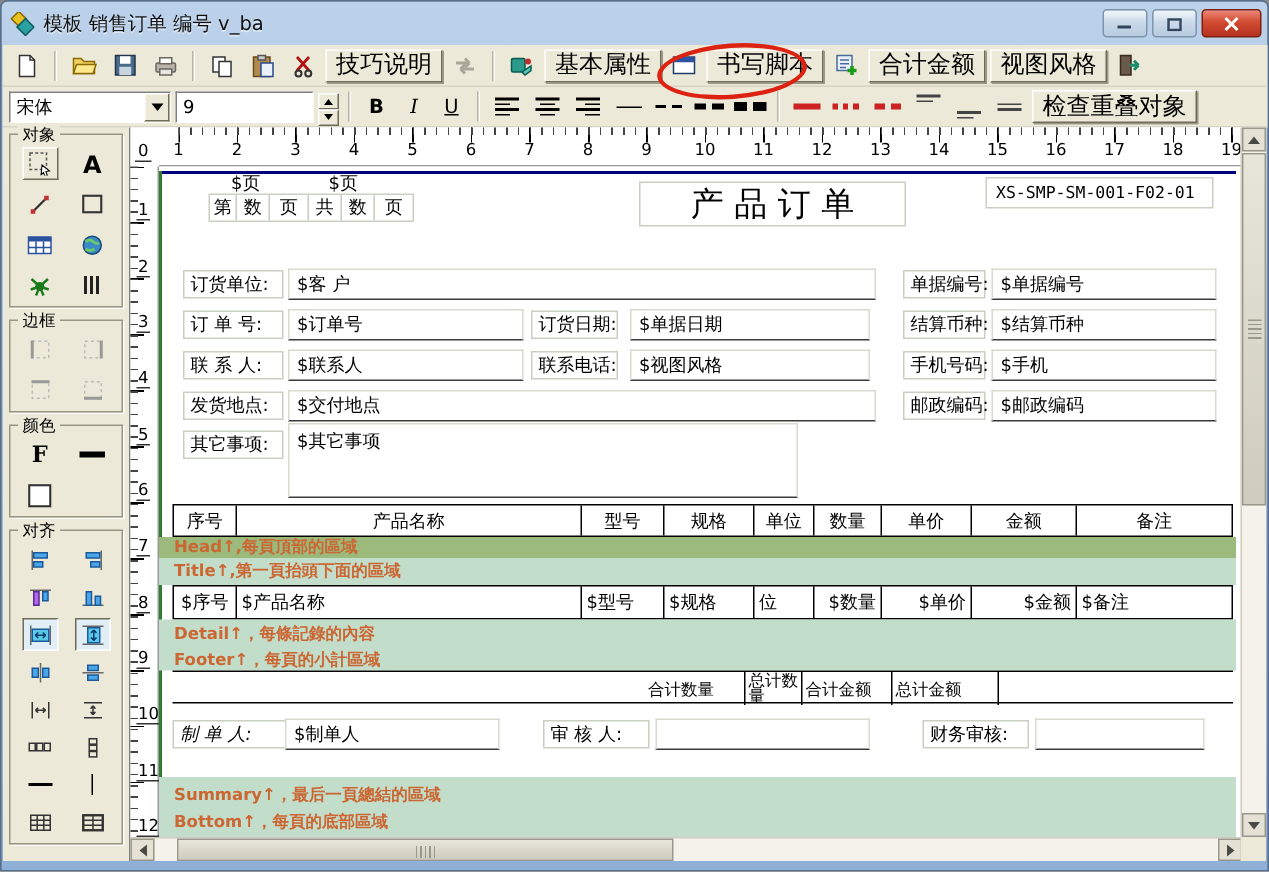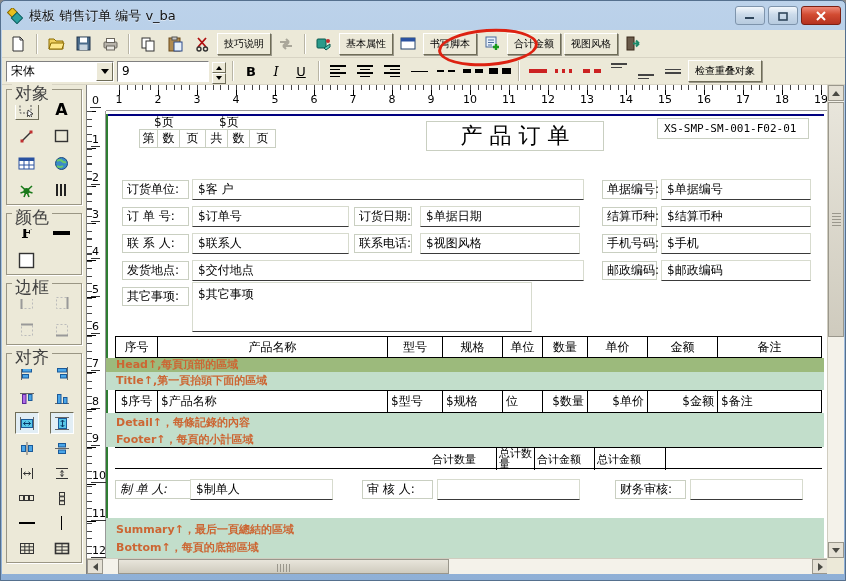--- a/index.html
+++ b/index.html
@@ -13,21 +13,21 @@
           background:linear-gradient(#F4F8FC,#CBDAEA 45%,#B7CBDF);display:flex;align-items:center;justify-content:center;}
   .winbtn.close{width:40px;background:linear-gradient(#EE8877,#D24B32 45%,#B53220);border-color:#7C1F12;}
   
   .toolbar{position:absolute;left:1px;width:844px;background:#ECE9D8;display:flex;align-items:center;
            border-bottom:1px solid #D8D4C4;padding:0 4px;gap:3px;}
   .tb1{top:29px;height:28px;}
   .tb2{top:57px;height:27px;}
   .tsep{width:2px;height:20px;border-left:1px solid #B9B5A5;border-right:1px solid #fff;margin:0 3px;}
   .tbtn{width:24px;height:22px;display:flex;align-items:center;justify-content:center;background:#ECE9D8;}
   .tbtn svg{display:block;}
-  .pushbtn{height:22px;padding:0 6px;font-size:10px;background:#ECE9D8;display:flex;align-items:center;
+  .pushbtn{height:22px;padding:0 6px;font-size:16px;background:#ECE9D8;display:flex;align-items:center;
            border:1px solid;border-color:#FFF #6F6D58 #6F6D58 #FFF;box-shadow:1px 1px 0 #9B988A;white-space:nowrap;color:#000;}
   .combo{height:21px;background:#fff;border:1px solid;border-color:#808080 #fff #fff #808080;display:flex;align-items:center;}
   .combo .cval{flex:1;font-size:12px;padding:0 4px;}
   .drop{width:17px;height:19px;background:#ECE9D8;border:1px solid;border-color:#fff #6F6D58 #6F6D58 #fff;
         display:flex;align-items:center;justify-content:center;}
   .tri-d{width:0;height:0;border:4px solid transparent;border-top:5px solid #000;margin-top:4px;}
   .spin{width:14px;height:19px;display:flex;flex-direction:column;}
   .spin div{flex:1;background:#ECE9D8;border:1px solid;border-color:#fff #6F6D58 #6F6D58 #fff;
         display:flex;align-items:center;justify-content:center;}
   .tri-u-s{width:0;height:0;border:3px solid transparent;border-bottom:4px solid #000;margin-bottom:2px;}
@@ -36,21 +36,21 @@
   .al-ic{display:flex;flex-direction:column;gap:2px;width:16px;}
   .al-ic i{display:block;height:1.5px;background:#000;}
   .ln{display:flex;align-items:center;justify-content:center;width:24px;height:22px;}
   .dl{display:flex;flex-direction:column;justify-content:center;gap:2px;width:16px;height:16px;}
   .dl i{display:block;height:1.5px;background:#444;}
   .annot{position:absolute;left:437px;top:28px;width:100px;height:37px;border:3px solid #DD2211;border-radius:50%;
          transform:rotate(-4deg);pointer-events:none;z-index:60;}
   
   .sidebar{position:absolute;left:1px;top:84px;width:84px;height:489px;background:#ECE9D8;padding:4px 3px;}
   .group{border:1px solid #9A9684;box-shadow:1px 1px 0 #fff;position:relative;margin:0 1px 8px 1px;padding:8px 2px 3px 2px;}
-  .group .gtitle{position:absolute;top:-8px;left:5px;background:#ECE9D8;font-size:17px;padding:0 3px;color:#404040;}
+  .group .gtitle{position:absolute;top:-8px;left:5px;background:#ECE9D8;font-size:11px;padding:0 3px;color:#000000;}
   .gicons{display:grid;grid-template-columns:1fr 1fr;justify-items:center;row-gap:5px;}
   .tool{width:24px;height:22px;display:flex;align-items:center;justify-content:center;}
   .tool.raised{border:1px solid;border-color:#fff #6F6D58 #6F6D58 #fff;}
   .tool.sunken{border:1px solid;border-color:#6F6D58 #fff #fff #6F6D58;background:#E2EEF5;}
   
   .work{position:absolute;left:85px;top:84px;width:758px;height:489px;background:#fff;border-left:1px solid #808080;}
   .corner{position:absolute;left:0;top:0;width:19px;height:26px;background:#fff;font-size:11px;color:#000;}
   .corner span{position:absolute;left:3px;top:9px;border-bottom:1px solid #333;padding:0 2px;}
   .hruler{position:absolute;left:19px;top:0;width:722px;height:26px;background:#fff;border-bottom:1px solid #999;
      background-image:repeating-linear-gradient(90deg,#444 0 1px,transparent 1px 7.8px),
@@ -355,58 +355,58 @@
         <div class="tool">
             <svg width="13" height="14">
               <rect x="1" y="1" width="2" height="12" fill="#222"></rect>
               <rect x="5" y="1" width="2" height="12" fill="#222"></rect>
               <rect x="9" y="1" width="2" height="12" fill="#222"></rect>
             </svg>
           </div>
       </div>
     </div>
     <div class="group">
+      <span class="gtitle">边框</span>
+      <div class="gicons">
+        <div class="tool">
+            <svg width="14" height="14">
+              <rect x="1.5" y="1.5" width="11" height="11" fill="none" stroke="#BBB" stroke-dasharray="2 2"></rect>
+              <line x1="1.5" y1="1" x2="1.5" y2="13" stroke="#999" stroke-width="2"></line>
+            </svg>
+          </div>
+        <div class="tool">
+            <svg width="14" height="14">
+              <rect x="1.5" y="1.5" width="11" height="11" fill="none" stroke="#BBB" stroke-dasharray="2 2"></rect>
+              <line x1="12.5" y1="1" x2="12.5" y2="13" stroke="#999" stroke-width="2"></line>
+            </svg>
+          </div>
+        <div class="tool">
+            <svg width="14" height="14">
+              <rect x="1.5" y="1.5" width="11" height="11" fill="none" stroke="#BBB" stroke-dasharray="2 2"></rect>
+              <line x1="1" y1="1.5" x2="13" y2="1.5" stroke="#999" stroke-width="2"></line>
+            </svg>
+          </div>
+        <div class="tool">
+            <svg width="14" height="14">
+              <rect x="1.5" y="1.5" width="11" height="11" fill="none" stroke="#BBB" stroke-dasharray="2 2"></rect>
+              <line x1="1" y1="12.5" x2="13" y2="12.5" stroke="#999" stroke-width="2"></line>
+            </svg>
+          </div>
+      </div>
+    </div>
+    <div class="group">
       <span class="gtitle">颜色</span>
       <div class="gicons">
         <div class="tool" style="font-weight:bold;font-size:15px;font-family:'DejaVu Serif',serif;">F</div>
         <div class="tool">
             <div style="width:17px;height:3.5px;background:#000;"></div>
           </div>
         <div class="tool" style="grid-column:1;">
             <svg width="17" height="17">
               <rect x="1.5" y="1.5" width="14" height="14" fill="#fff" stroke="#333" stroke-width="1.4"></rect>
-            </svg>
-          </div>
-      </div>
-    </div>
-    <div class="group">
-      <span class="gtitle">边框</span>
-      <div class="gicons">
-        <div class="tool">
-            <svg width="14" height="14">
-              <rect x="1.5" y="1.5" width="11" height="11" fill="none" stroke="#BBB" stroke-dasharray="2 2"></rect>
-              <line x1="1.5" y1="1" x2="1.5" y2="13" stroke="#999" stroke-width="2"></line>
-            </svg>
-          </div>
-        <div class="tool">
-            <svg width="14" height="14">
-              <rect x="1.5" y="1.5" width="11" height="11" fill="none" stroke="#BBB" stroke-dasharray="2 2"></rect>
-              <line x1="12.5" y1="1" x2="12.5" y2="13" stroke="#999" stroke-width="2"></line>
-            </svg>
-          </div>
-        <div class="tool">
-            <svg width="14" height="14">
-              <rect x="1.5" y="1.5" width="11" height="11" fill="none" stroke="#BBB" stroke-dasharray="2 2"></rect>
-              <line x1="1" y1="1.5" x2="13" y2="1.5" stroke="#999" stroke-width="2"></line>
-            </svg>
-          </div>
-        <div class="tool">
-            <svg width="14" height="14">
-              <rect x="1.5" y="1.5" width="11" height="11" fill="none" stroke="#BBB" stroke-dasharray="2 2"></rect>
-              <line x1="1" y1="12.5" x2="13" y2="12.5" stroke="#999" stroke-width="2"></line>
             </svg>
           </div>
       </div>
     </div>
     <div class="group">
       <span class="gtitle">对齐</span>
       <div class="gicons" style="row-gap:3px;">
         <div class="tool">
             <svg width="16" height="15">
               <line x1="2.5" y1="1" x2="2.5" y2="14" stroke="#666"></line>

